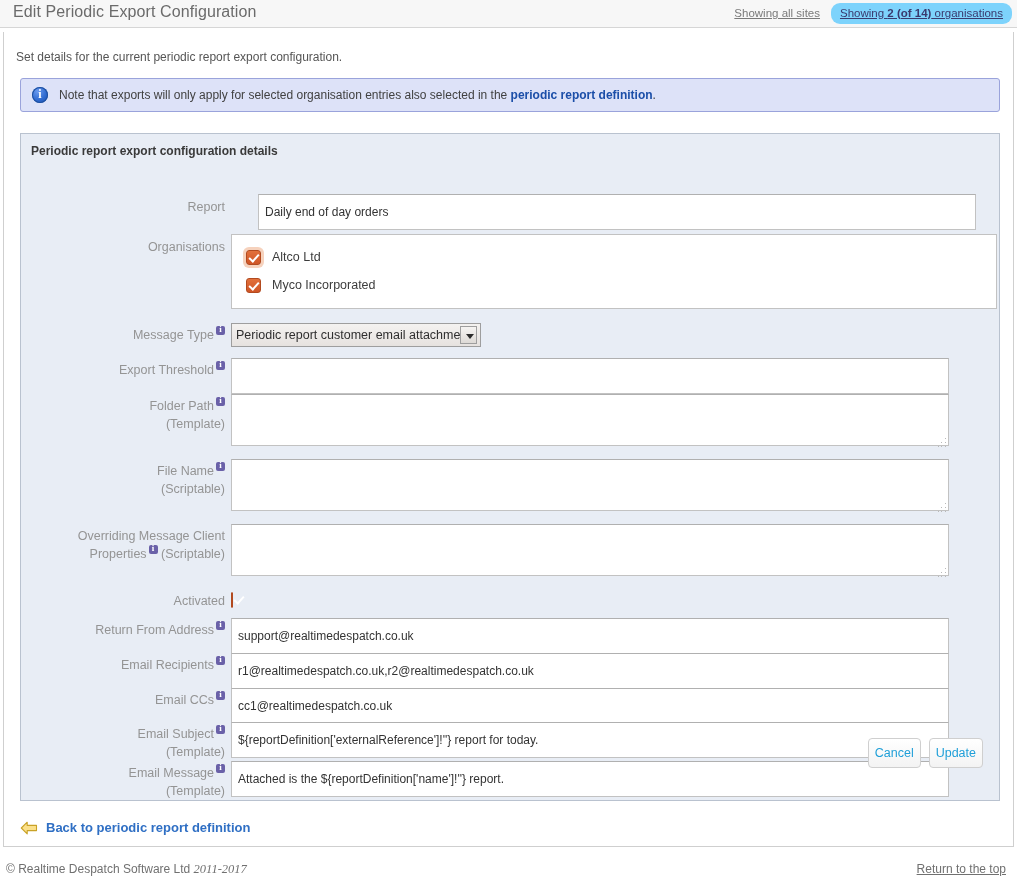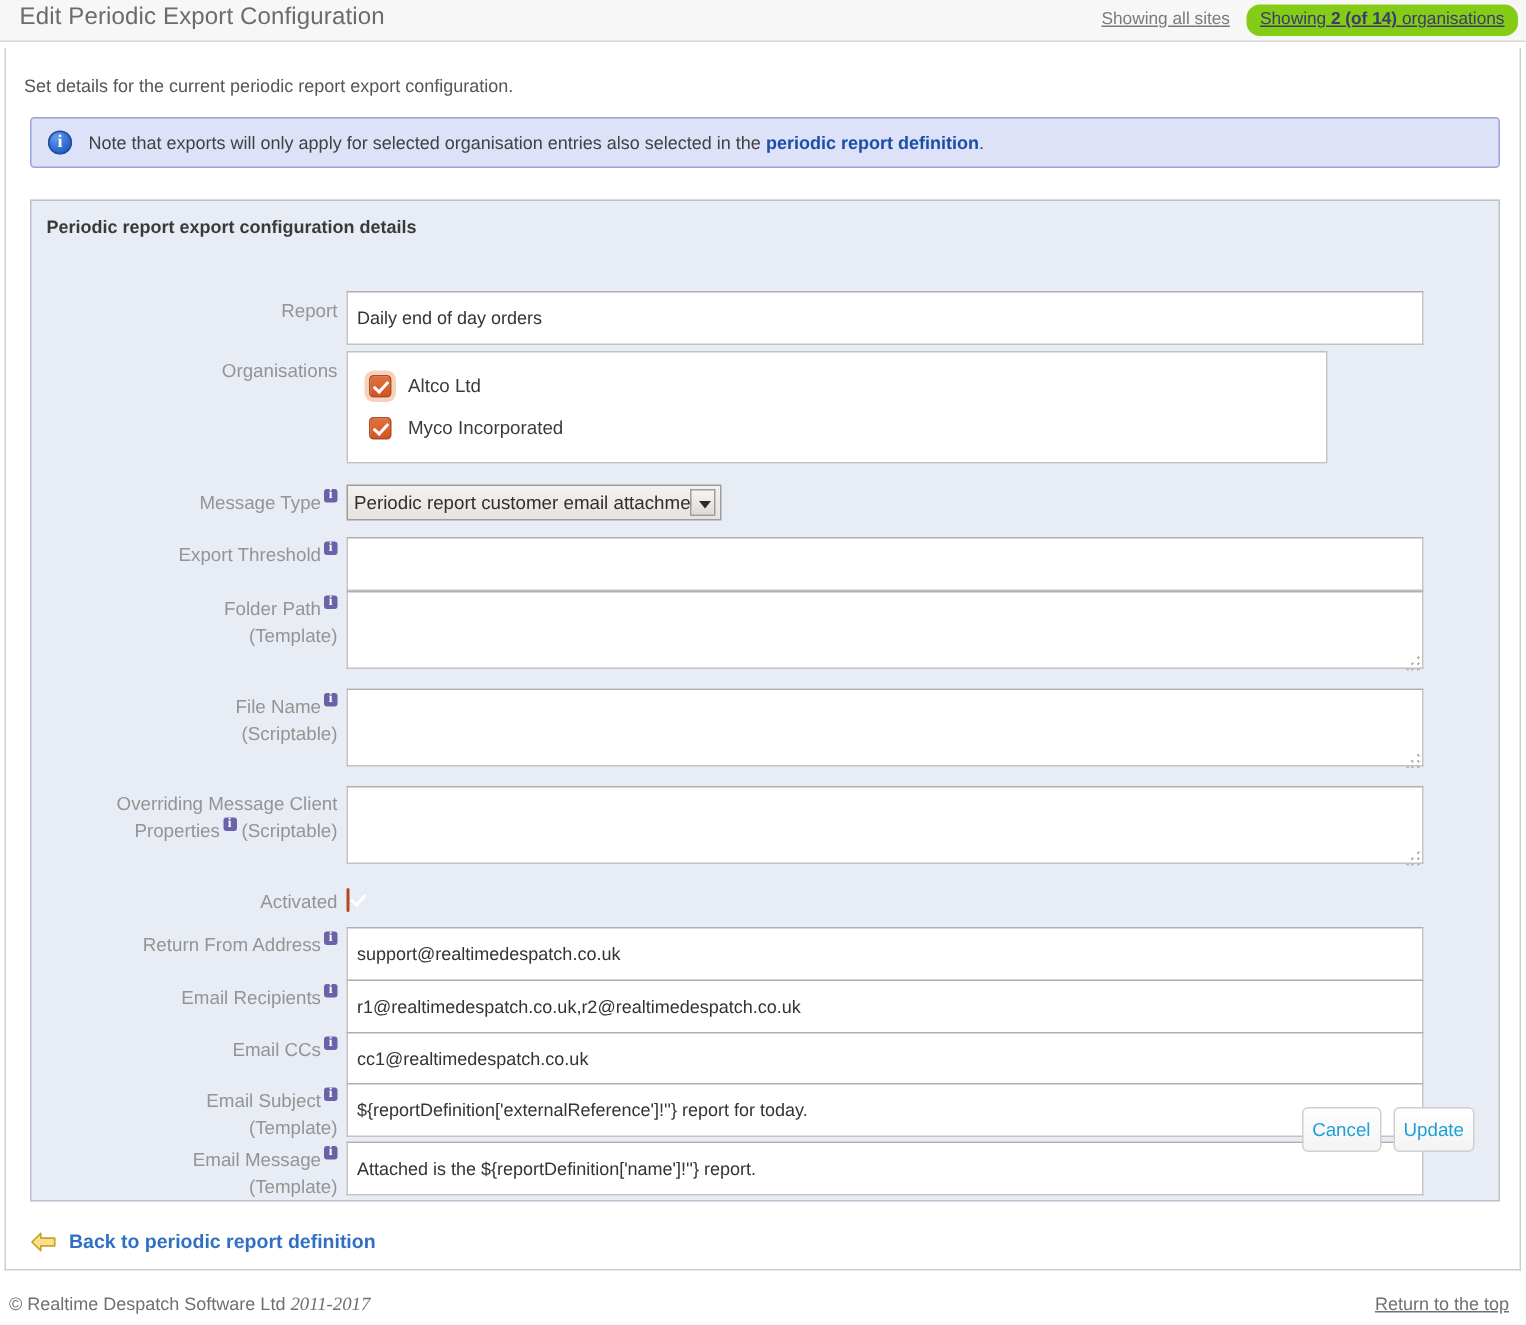--- a/index.html
+++ b/index.html
@@ -42,21 +42,21 @@
     font-size: 11.5px;
     color: #4a4a7a;
     padding: 4px 9px 5px 9px;
     text-decoration: underline;
     white-space: nowrap;
     cursor: pointer;
     border-radius: 9px;
   }
   .view-tab.inactive { color: #7a7a7a; }
   .view-tab.active {
-    background: #84cc16;
+    background: #7dd3fc;
     color: #3a3a6e;
   }
   .view-tab.active b { font-weight: bold; }
 
   
   #content-panel {
     position: absolute;
     left: 3px; top: 32px;
     width: 1011px;
     height: 815px;
@@ -197,21 +197,21 @@
     background-size: 3px 3px;
     background-repeat: no-repeat;
     background-position: 7px 0px, 7px 4px, 3px 4px, 7px 8px, 3px 8px, 0px 8px;
   }
 
   
   #report-field-wrap { position: relative; }
 
   
   #org-list {
-    width: 654px;
+    width: 766px;
     height: 75px;
     background: #fff;
     border: 1px solid #c2c2c2;
     padding: 8px 0 0 14px;
     text-align: right;
   }
   .org-item {
     display: flex;
     align-items: center;
     height: 28px;
@@ -360,21 +360,21 @@
   <div id="intro-text">Set details for the current periodic report export configuration.</div>
 
   <div id="info-banner">
     <div id="info-banner-icon"></div>
     <div id="info-banner-text"><span>Note that exports will only apply for selected organisation entries also selected in the </span><a href="#">periodic report definition</a><span>.</span></div>
   </div>
 
   <div id="fieldset">
     <div id="fieldset-legend">Periodic report export configuration details</div>
 
-    <div class="row" style="top:64px;">
+    <div class="row" style="top:64px;padding-left:27px;">
       <div class="lbl-wrap">
         <span class="lbl-line">Report</span>
       </div>
       <div class="fld" id="report-field-wrap" style="top:-4px;">
         <input class="txt" style="width: 718px;" value="Daily end of day orders">
         
       </div>
     </div>
 
     <div class="row" style="top:104px;">

